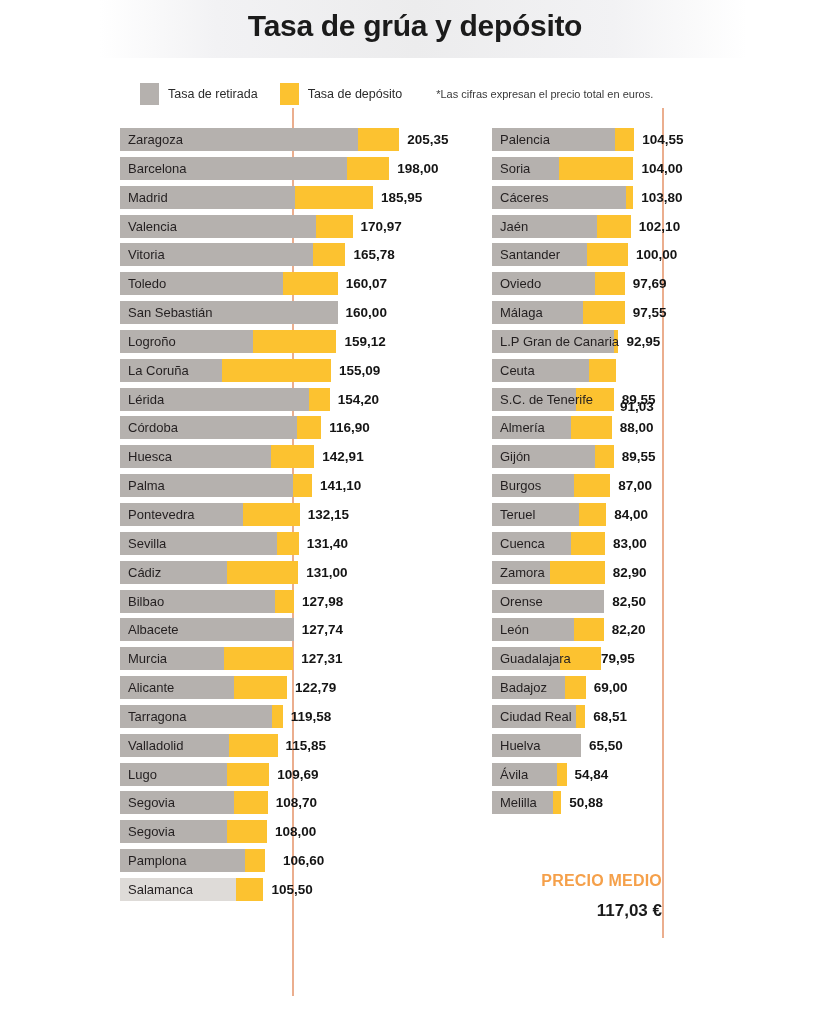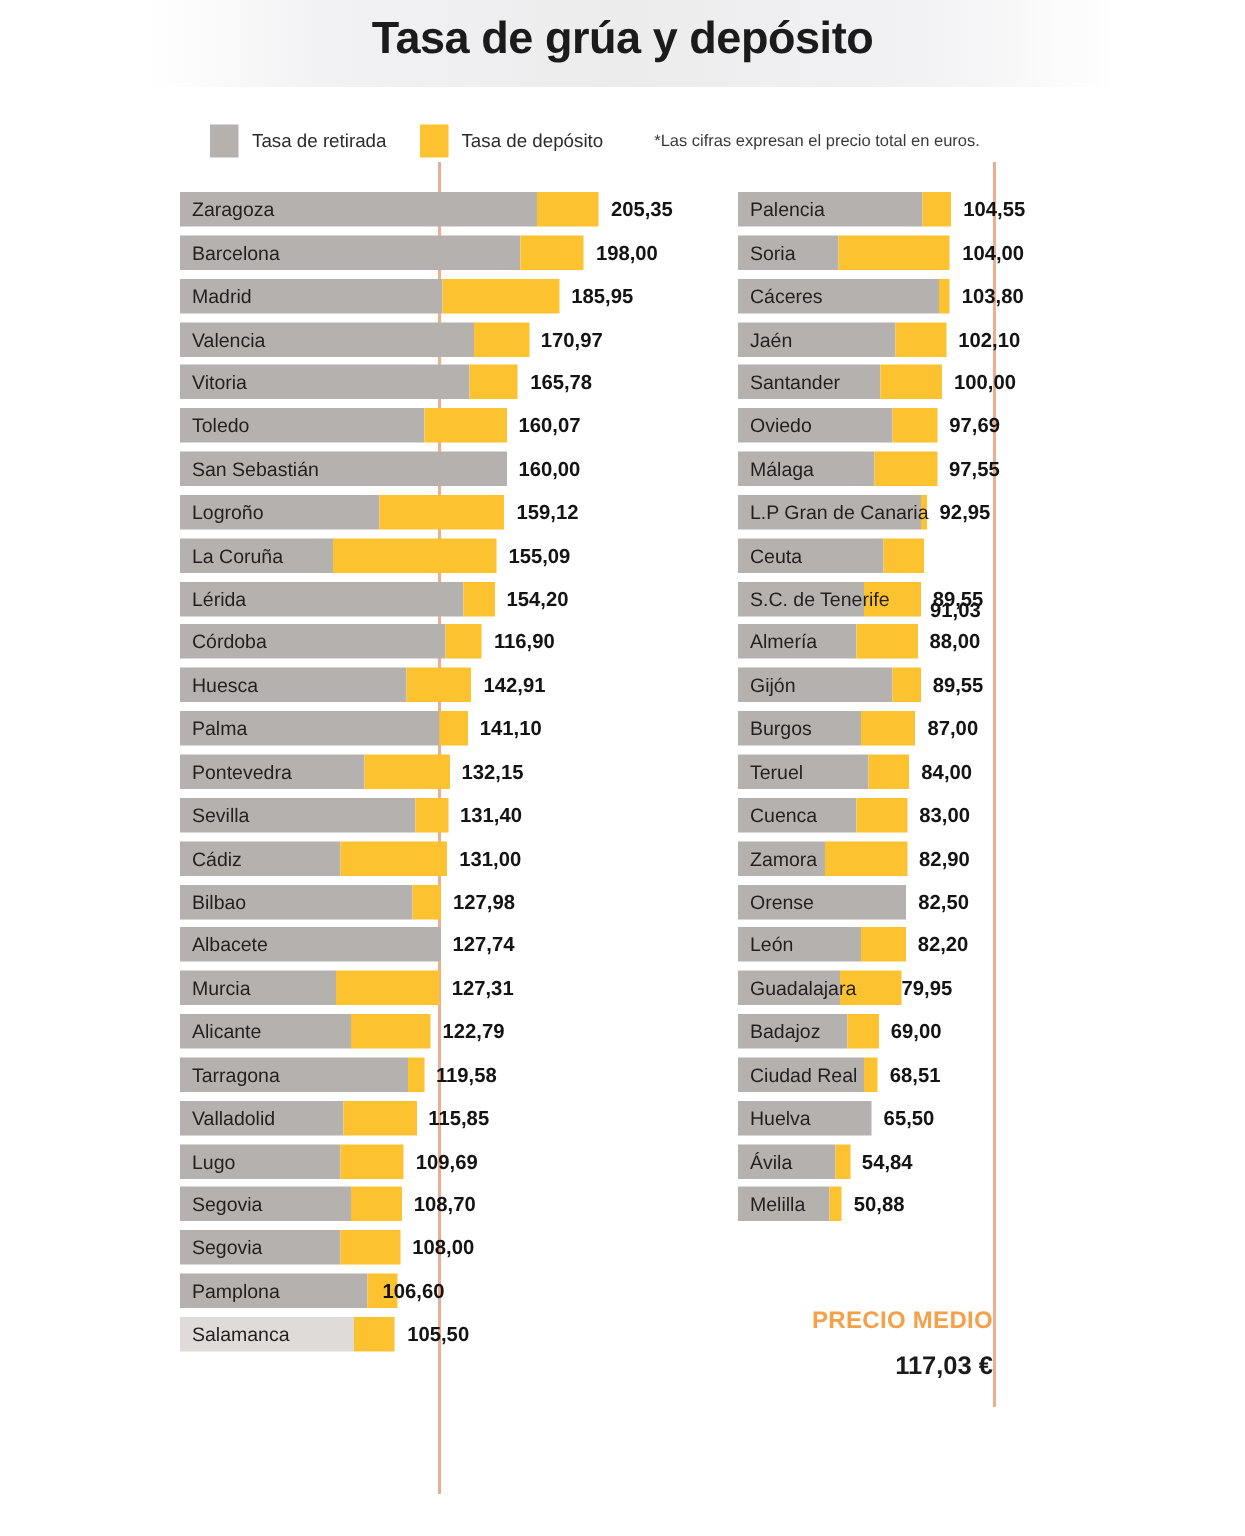--- a/index.html
+++ b/index.html
@@ -361,21 +361,21 @@
       </div>
       <div class="row-label">Segovia</div>
       <div class="row-value" style="left: 154.88px;">108,00</div>
     </div>
     <div class="row">
       <div class="bar-track" style="width: 144.976px;">
         <div class="seg-grey" style="width: 124.576px;"></div>
         <div class="seg-yellow" style="width: 20.4px;"></div>
       </div>
       <div class="row-label">Pamplona</div>
-      <div class="row-value" style="left: 135px; text-align: right;">106,60</div>
+      <div class="row-value" style="left: 163px; text-align: right;">106,60</div>
     </div>
     <div class="row faded">
       <div class="bar-track" style="width: 143.48px;">
         <div class="seg-grey" style="width: 116.28px;"></div>
         <div class="seg-yellow" style="width: 27.2px;"></div>
       </div>
       <div class="row-label">Salamanca</div>
       <div class="row-value" style="left: 151.48px;">105,50</div>
     </div>
   </div>

